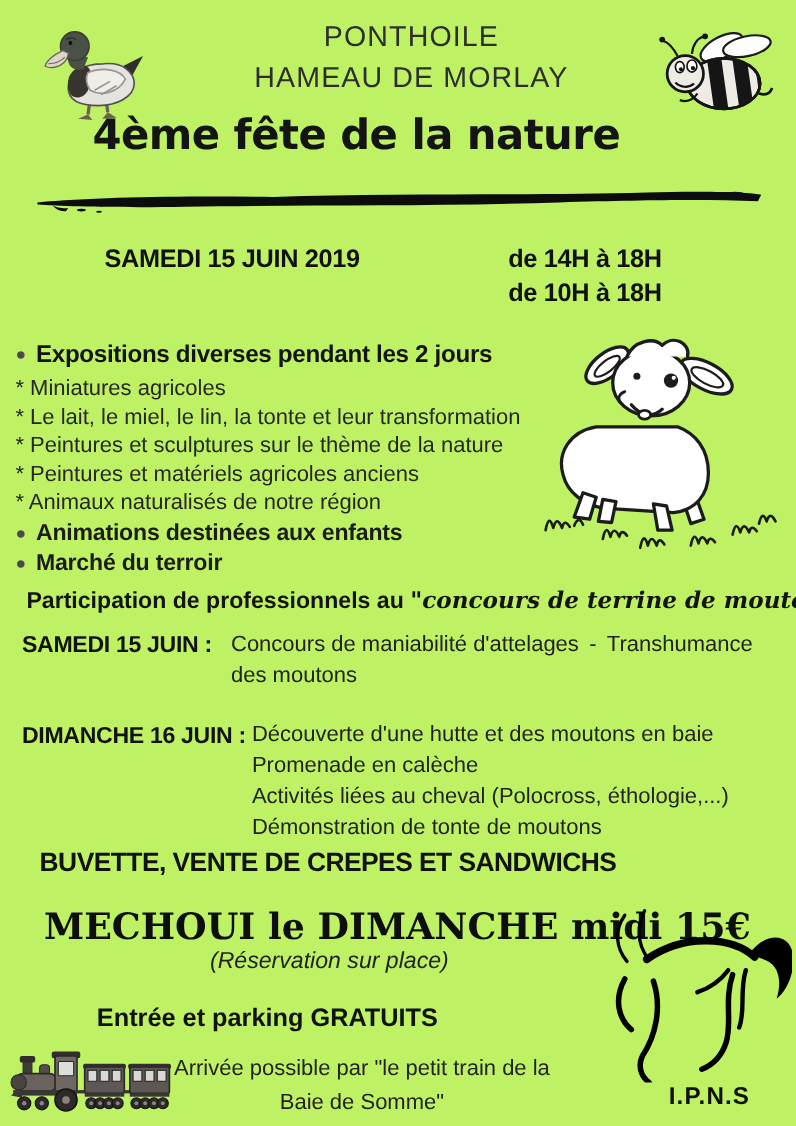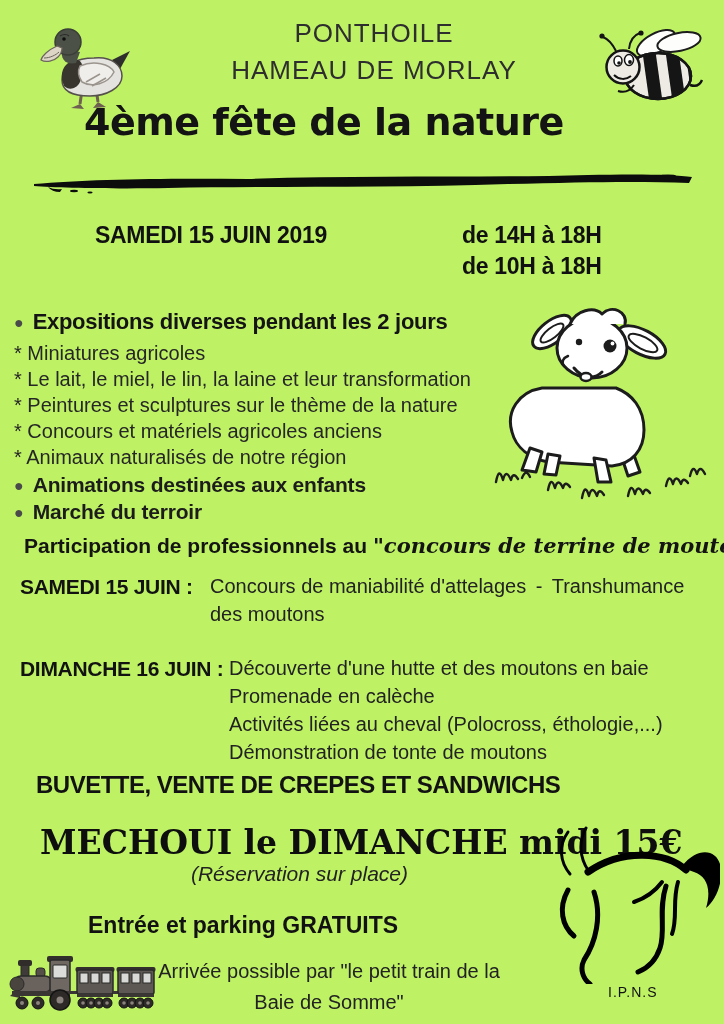--- a/index.html
+++ b/index.html
@@ -26,21 +26,21 @@
   .participation{width:660px;text-align:center;font-size:21px;font-weight:700;white-space:nowrap;}
   .participation .prefix{font-family:"Liberation Sans",sans-serif;color:#141414;}
   .participation .quoted{font-family:"DejaVu Serif",serif;font-style:italic;color:#141414;}
   .prog-label{font-size:21px;font-weight:700;letter-spacing:-0.3px;color:#121212;white-space:nowrap;}
   .prog-text{font-size:20px;line-height:28px;color:#222;white-space:nowrap;}
   .buvette{font-size:24px;font-weight:700;letter-spacing:-0.5px;color:#121212;white-space:nowrap;}
   .mechoui{font-family:"DejaVu Serif",serif;font-weight:700;font-size:33px;color:#0e0e0e;white-space:nowrap;}
   .note{font-style:italic;font-size:21px;color:#222;text-align:right;width:300px;}
   .entree{font-size:23px;font-weight:700;color:#121212;white-space:nowrap;}
   .arrivee{font-size:20px;line-height:31px;color:#222;text-align:center;width:342px;}
-  .ipns{font-size:14px;font-weight:400;letter-spacing:1px;color:#111;}
+  .ipns{font-size:22px;font-weight:700;letter-spacing:1px;color:#111;}
   svg{display:block;}
 </style>
 </head>
 <body>
 
 <div class="poster">
 
   <svg class="abs" style="left:38px;top:22px;" width="95" height="92" viewBox="0 0 95 92">
     <path d="M74,38 L92,29 L82,47 Z" fill="#2e2e2c"></path>
     <path d="M44,68 L42,82 M58,66 L60,80" stroke="#6e5f52" stroke-width="3" fill="none"></path>
@@ -132,23 +132,23 @@
       <path d="M40,182 q4,-10 8,-1"></path>
     </g>
   </svg>
 
   <div class="abs bullet-row" style="left:14px;top:306px;height:32px;">
     <span class="bullet-glyph">●</span>
     <span class="expo-heading-label">Expositions diverses pendant les 2 jours</span>
   </div>
   <div class="abs expo-list" style="left:14px;top:340px;">
     <div>* Miniatures agricoles</div>
-    <div>* Le lait, le miel, le lin, la laine et leur transformation</div>
+    <div>* Le lait, le miel, le lin, la tonte et leur transformation</div>
     <div>* Peintures et sculptures sur le thème de la nature</div>
-    <div>* Concours et matériels agricoles anciens</div>
+    <div>* Peintures et matériels agricoles anciens</div>
     <div>* Animaux naturalisés de notre région</div>
   </div>
 
   <div class="abs bullet-row" style="left:14px;top:472px;height:26px;">
     <span class="bullet-glyph">●</span>
     <span class="highlight-label">Animations destinées aux enfants</span>
   </div>
   <div class="abs bullet-row" style="left:14px;top:499px;height:26px;">
     <span class="bullet-glyph">●</span>
     <span class="highlight-label">Marché du terroir</span>

